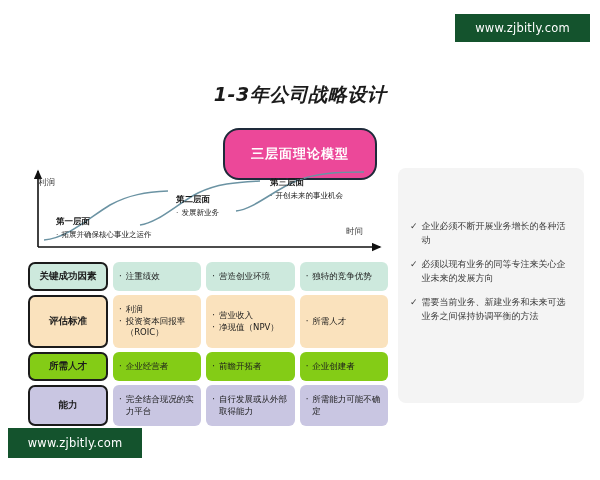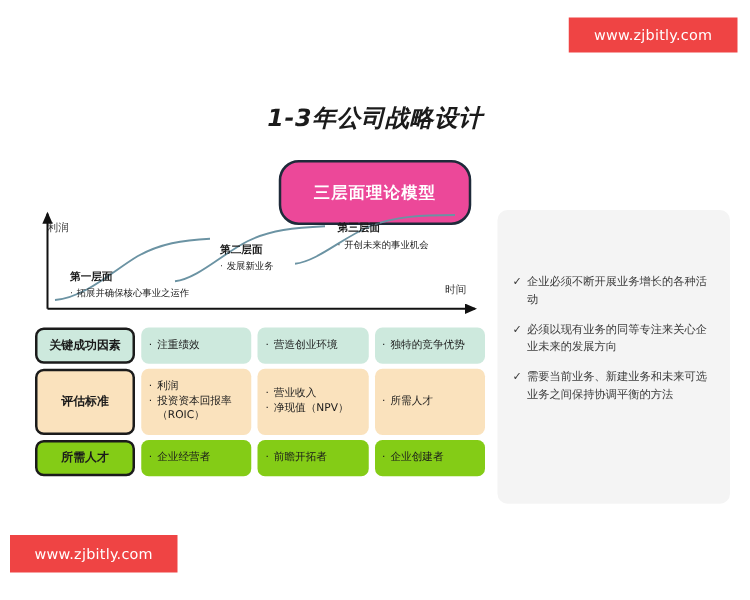--- a/index.html
+++ b/index.html
@@ -12,21 +12,21 @@
     height: 480px;
     position: relative;
     overflow: hidden;
     font-family: "DejaVu Sans", "Liberation Sans", sans-serif;
     color: #222;
   }
 
   
   .watermark {
     position: absolute;
-    background: #ef4444;
+    background: #14532d;
     color: #ffffff;
     font-size: 11.5px;
     letter-spacing: .2px;
     display: flex;
     align-items: center;
     justify-content: center;
   }
   #wm-top {
     right: 10px;
     top: 14px;
@@ -77,21 +77,21 @@
     width: 360px;
     height: 95px;
   }
   #chart svg { display: block; }
   .axis-label {
     position: absolute;
     font-size: 8.5px;
     color: #3a3a3a;
   }
   #label-profit { left: 10px; top: 12px; }
-  #label-time   { left: 328px; top: 61px; text-align: right; }
+  #label-time   { left: 318px; top: 61px; text-align: right; }
 
   .layer-block { position: absolute; }
   .layer-title {
     font-size: 8.5px;
     font-weight: bold;
     color: #1b1b1b;
     white-space: nowrap;
   }
   .layer-desc {
     font-size: 7.5px;
@@ -276,20 +276,32 @@
       <div class="cell-item">企业经营者</div>
     </div>
     <div class="cell">
       <div class="cell-item">前瞻开拓者</div>
     </div>
     <div class="cell">
       <div class="cell-item">企业创建者</div>
     </div>
   </div>
 
+  <div class="matrix-row r4">
+    <div class="row-label">能力</div>
+    <div class="cell">
+      <div class="cell-item">完全结合现况的实力平台</div>
+    </div>
+    <div class="cell">
+      <div class="cell-item">自行发展或从外部取得能力</div>
+    </div>
+    <div class="cell">
+      <div class="cell-item">所需能力可能不确定</div>
+    </div>
+  </div>
 </div>
 
 <div id="notes-panel">
   <div class="note-item">
     <span class="check-icon">✓</span>
     <span>企业必须不断开展业务增长的各种活动</span>
   </div>
   <div class="note-item">
     <span class="check-icon">✓</span>
     <span>必须以现有业务的同等专注来关心企业未来的发展方向</span>

